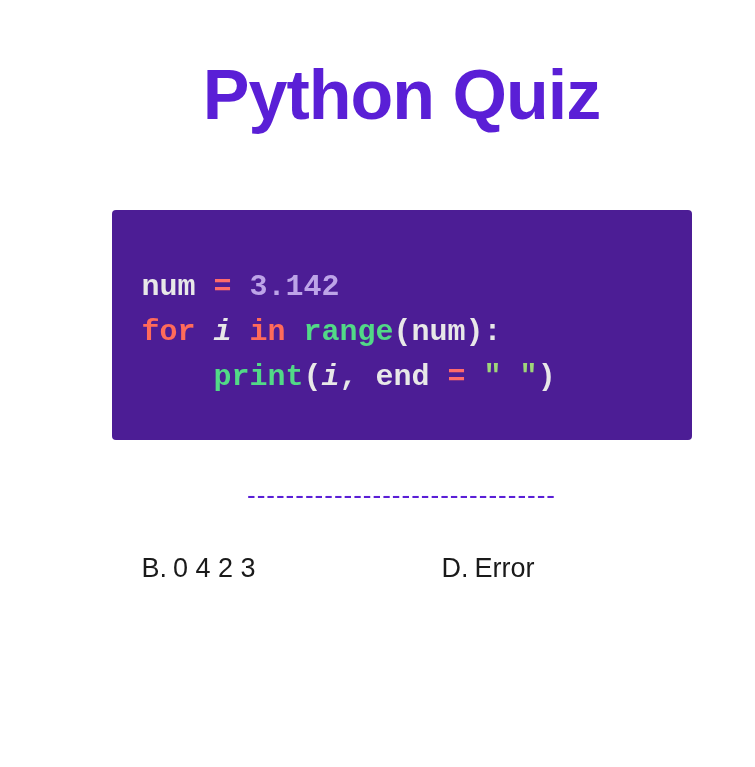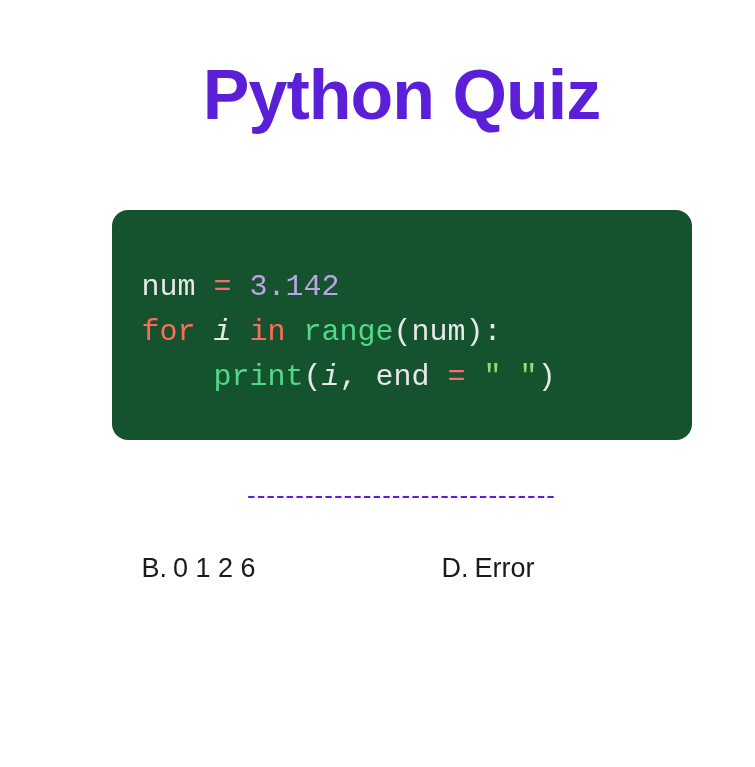--- a/index.html
+++ b/index.html
@@ -23,29 +23,29 @@
     padding-left: 48px;
   }
   .title {
     color: #5a1fd6;
     font-size: 70px;
     font-weight: 800;
     margin-top: 55px;
     letter-spacing: -1px;
   }
   .code-block {
-    background: #14532d;
-    border-radius: 16px;
+    background: #4c1d95;
+    border-radius: 4px;
     width: 580px;
     margin-top: 75px;
     padding: 55px 30px 40px 30px;
     font-family: "Consolas", "Courier New", monospace;
     font-size: 30px;
     line-height: 1.5;
-    font-weight: 400;
+    font-weight: 700;
   }
   .code-line {
     white-space: pre;
   }
   .c-var { color: #e8e8e8; }
   .c-op  { color: #ff6b6b; }
   .c-num { color: #bda4e8; }
   .c-kw  { color: #ff6b5a; }
   .c-in  { color: #ff6b5a; }
   .c-fn  { color: #52d987; }
@@ -99,20 +99,20 @@
     <div class="code-line"><span class="c-fn">    print</span><span class="c-par">(</span><span class="c-var c-it">i</span><span class="c-var">, end </span><span class="c-op">=</span><span class="c-str"> " "</span><span class="c-par">)</span></div>
   </div>
 
   <div class="options-row">
     <span class="options-dashes">----------------</span>
     <span class="options-dashes">----------------</span>
   </div>
 
   <div class="options-grid">
     <div class="option">
-      <span class="opt-letter">B.</span><span>0 1 2 6</span>
+      <span class="opt-letter">B.</span><span>0 4 2 3</span>
     </div>
     <div class="option">
       <span class="opt-letter">D.</span><span>Error</span>
     </div>
   </div>
 
 </div>
 
 </body></html>

